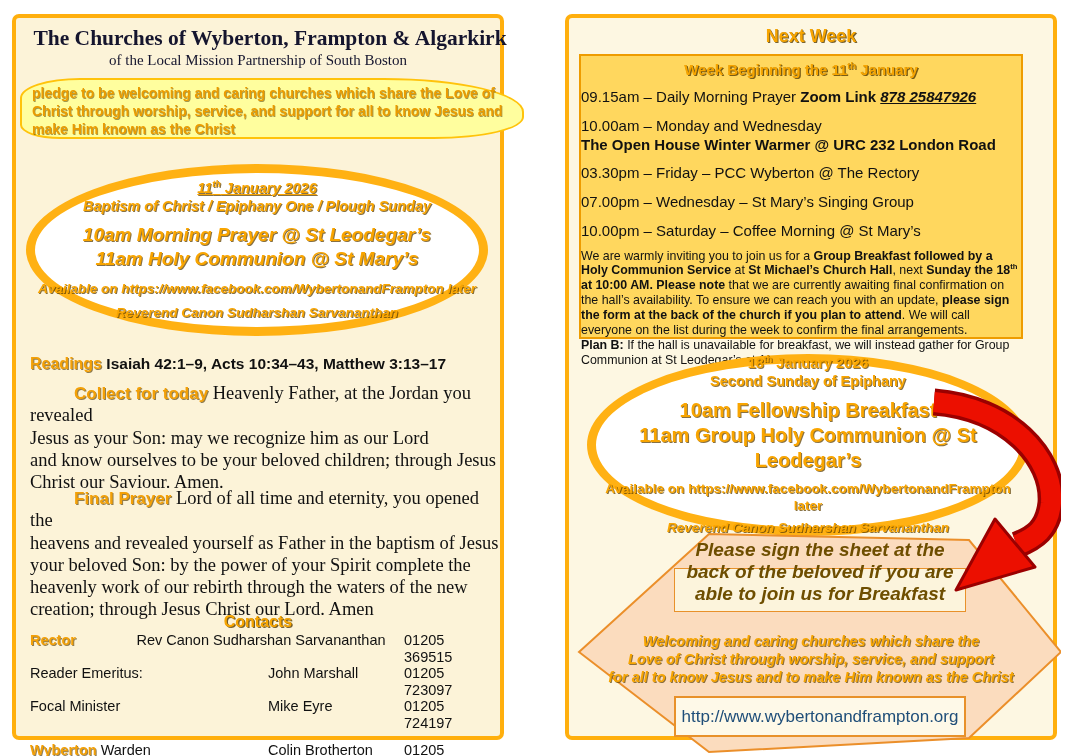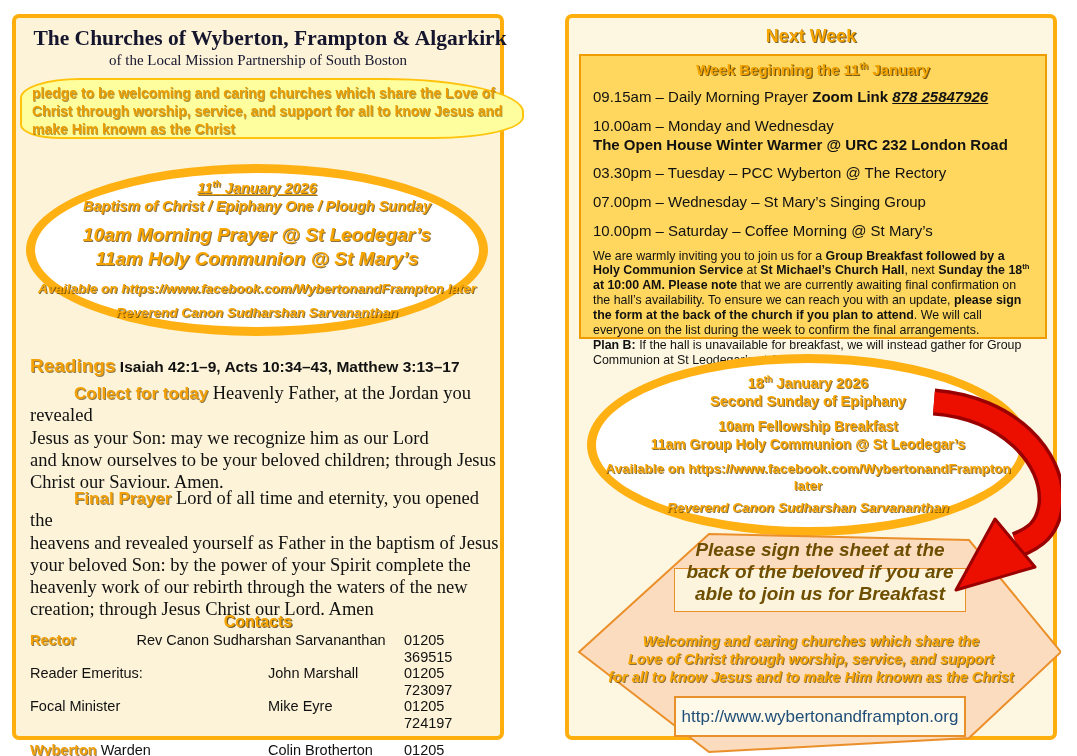--- a/index.html
+++ b/index.html
@@ -30,43 +30,43 @@
          text-shadow:.8px .8px 0 rgba(90,70,10,.55);}
 
   .oval{position:absolute;background:#ffffff;border:9px solid #FFB113;border-radius:50%;
         display:flex;flex-direction:column;align-items:center;justify-content:center;text-align:center;}
   .oval-left{left:10px;top:146px;width:444px;height:154px;}
   .oval-right{left:18px;top:336px;width:424px;height:164px;}
   .ov{color:#F9A500;font-weight:bold;text-shadow:1px 1px 0 rgba(96,66,4,.75);}
   .ov-it{font-style:italic;}
   .ov-sm{font-size:14.5px;line-height:1.25;}
   .ov-lg{font-size:19px;line-height:1.25;}
-  .ov-md{font-size:14px;line-height:1.25;}
+  .ov-md{font-size:20px;line-height:1.25;}
   .ov-xs{font-size:13.5px;line-height:1.2;}
   .mt8{margin-top:8px;} .mt6{margin-top:6px;} .mt10{margin-top:10px;}
 
   .readings{position:absolute;left:14px;top:337px;width:466px;font-size:15.5px;font-weight:bold;color:#111;}
-  .readings .gold-label{font-size:19px;}
+  .readings .gold-label{font-size:16px;}
   .body-par{position:absolute;left:14px;width:472px;margin:0;
         font-family:"Liberation Serif",serif;font-size:18.5px;line-height:1.2;color:#111;}
   .body-par .gold-label{font-family:"Liberation Sans",sans-serif;font-size:17px;margin-left:44px;}
   .collect{top:364px;} .final{top:469px;}
 
   .contacts-heading{position:absolute;left:0;top:595px;width:100%;text-align:center;font-size:16px;}
   .contacts-rows{position:absolute;left:14px;top:614px;width:466px;font-size:14.5px;color:#111;}
   .c-row{display:grid;grid-template-columns:238px 136px 1fr;line-height:16.5px;}
   .c-row.gap{margin-top:11px;}
   .c-row.wide{grid-template-columns:88px 286px 1fr;}
   .c-row.wide .c-name{text-align:center;}
   .c-phone{text-align:left;}
 
   
   .next-week{position:absolute;left:0;top:8px;width:100%;text-align:center;font-size:18px;}
   .amber-box{position:absolute;left:10px;top:36px;width:440px;height:271px;
-        background:#FFD75E;border:2px solid #EE9C00;padding:5px 12px;box-sizing:content-box;}
+        background:#FFD75E;border:2px solid #EE9C00;padding:5px 0;box-sizing:content-box;}
   .week-sub{text-align:center;font-size:15px;margin-bottom:2px;}
   .sched-line{font-size:15px;color:#111;margin-top:10px;line-height:1.25;}
   .notice{margin:8px 0 16px 0;font-size:12.4px;line-height:1.2;color:#111;}
 
   .diamond{position:absolute;left:0;top:510px;width:492px;height:226px;}
   .please-box{position:absolute;left:105px;top:550px;width:292px;height:44px;
         background:#FCF4DC;border:1.5px solid #E8912A;box-sizing:border-box;}
   .please-text{position:absolute;left:95px;top:521px;width:312px;text-align:center;
         font-size:19px;font-weight:bold;font-style:italic;line-height:22px;color:#6E4E00;}
   .mission-text{position:absolute;left:0;top:614px;width:100%;text-align:center;
@@ -135,21 +135,21 @@
   </section>
 
   <section class="page page-right">
     <div class="next-week gold-display">Next Week</div>
 
     <div class="amber-box">
       <div class="week-sub gold-display"><span>Week Beginning the 11</span><sup>th</sup><span> January</span></div>
       <div id="schedule-list">
           <div class="sched-line"><span>09.15am – Daily Morning Prayer </span><span class="b">Zoom Link</span><span>   </span><span class="b i u">878 25847926</span></div>
           <div class="sched-line"><span>10.00am – Monday and Wednesday</span><br><span class="b">The Open House Winter Warmer @ URC 232 London Road</span></div>
-          <div class="sched-line"><span>03.30pm – Tuesday – PCC Wyberton @ The Rectory</span></div>
+          <div class="sched-line"><span>03.30pm – Friday – PCC Wyberton @ The Rectory</span></div>
           <div class="sched-line"><span>07.00pm – Wednesday – St Mary’s Singing Group</span></div>
           <div class="sched-line"><span>10.00pm – Saturday – Coffee Morning @ St Mary’s</span></div>
         </div>
       <p class="notice"><span>We are warmly inviting you to join us for a </span><span class="b">Group Breakfast followed by a Holy Communion Service</span><span> at </span><span class="b">St Michael’s Church Hall</span><span>, next </span><span class="b">Sunday the 18</span><sup class="b">th</sup><span class="b"> at 10:00 AM. Please note</span><span> that we are currently awaiting final confirmation on the hall’s availability. To ensure we can reach you with an update, </span><span class="b">please sign the form at the back of the church if you plan to attend</span><span>. We will call everyone on the list during the week to confirm the final arrangements.</span><br><span class="b">Plan B:</span><span> If the hall is unavailable for breakfast, we will instead gather for Group Communion at St Leodegar’s at 11:00 AM.</span></p>
     </div>
 
     <div class="oval oval-right">
       <div class="ov ov-sm"><span>18</span><sup>th</sup><span> January 2026</span></div>
       <div class="ov ov-sm">Second Sunday of Epiphany</div>
       <div class="ov ov-md mt8">10am Fellowship Breakfast</div>

